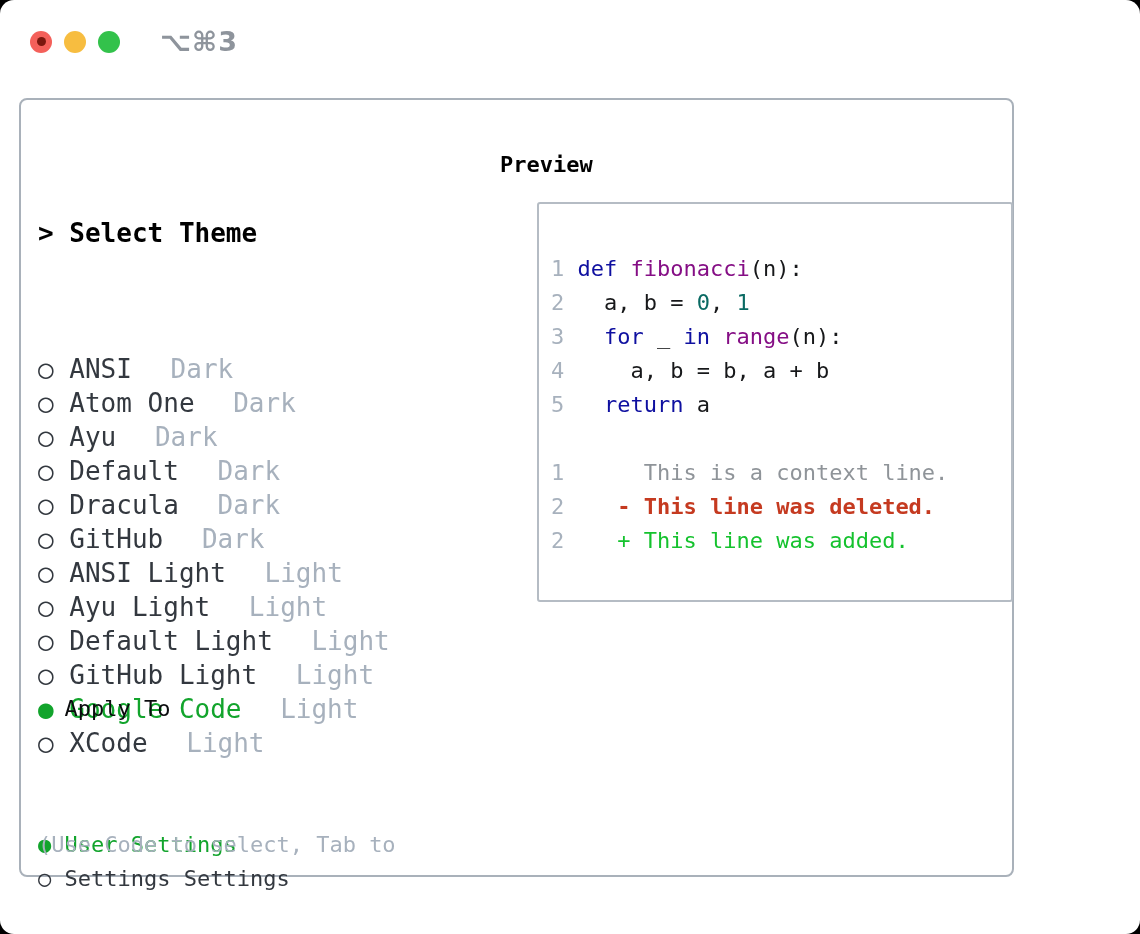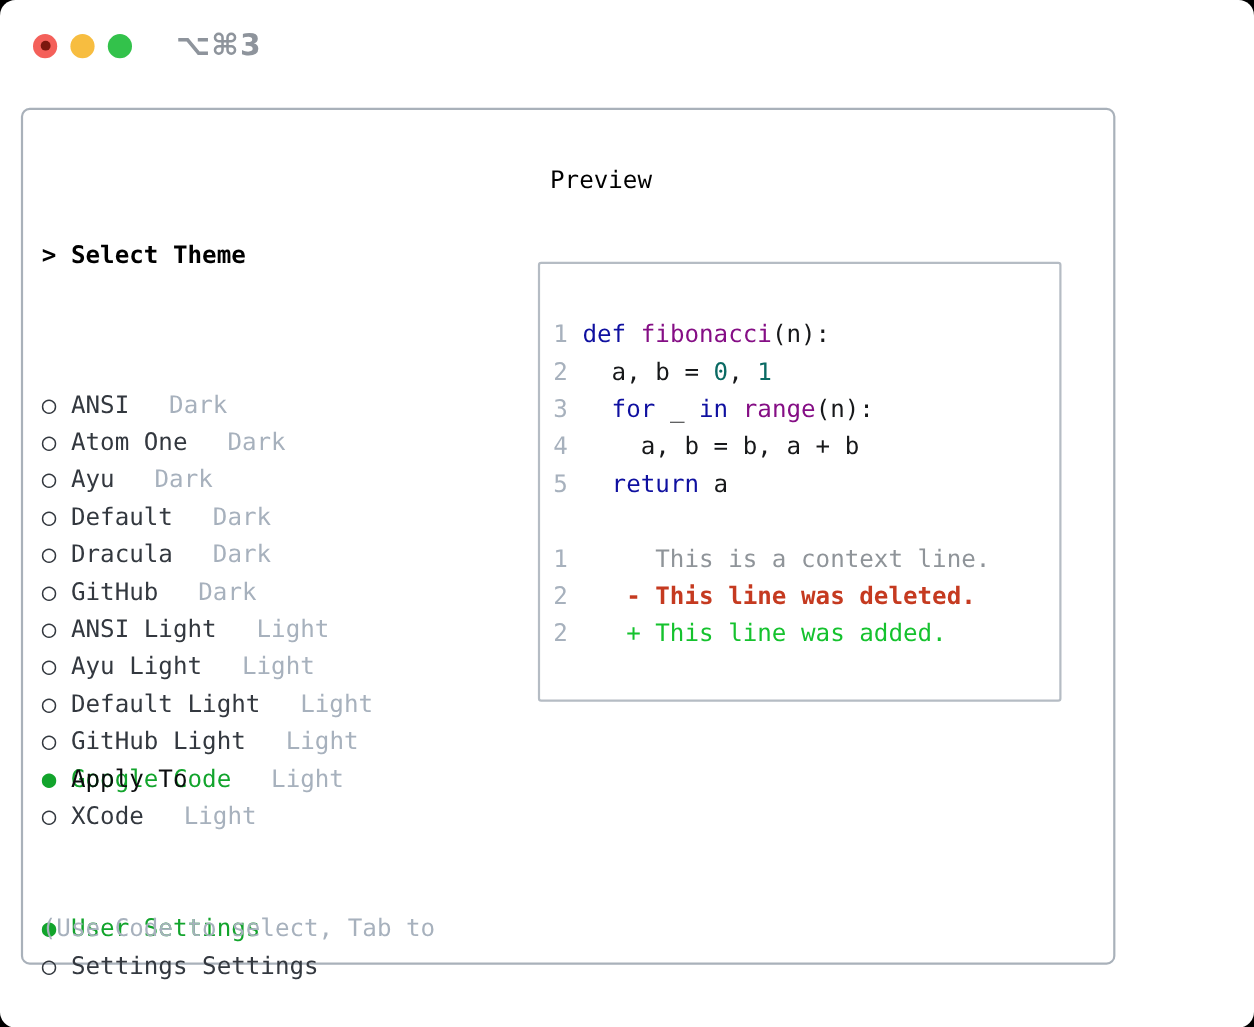--- a/index.html
+++ b/index.html
@@ -16,37 +16,37 @@
   .light.yellow{background:var(--yellow_light);}
   .light.green{background:var(--green_light);}
   .window-title{
     margin-left:28px;font-family:"DejaVu Sans","Liberation Sans",sans-serif;
     font-size:27px;font-weight:bold;color:var(--title);letter-spacing:1px;
   }
   
   .panel{position:absolute;left:19px;top:98px;width:991px;height:775px;
     border:2px solid var(--border);border-radius:8px;background:#fff;}
   
-  .col-left{position:absolute;left:38px;top:148px;font-size:22px;line-height:34px;white-space:pre;color:var(--name);}
+  .col-left{position:absolute;left:38px;top:148px;font-size:26px;line-height:34px;white-space:pre;color:var(--name);}
   .row{height:34px;}
   .hdr{font-weight:bold;color:#000;}
   .cursor{font-weight:bold;color:#000;}
   .bullet{color:var(--name);}
   .bullet.sel{color:var(--green);}
   .name{color:var(--name);}
   .name.sel{color:var(--green);margin-top:48px;}
   .variant{color:var(--muted);margin-left:23px;}
   .apply-section{position:absolute;left:38px;top:624px;font-size:22px;line-height:34px;white-space:pre;}
   .apply-label{color:#0b0c0e;padding-left:2ch;}
   .hint{position:absolute;left:38px;top:760px;font-size:22px;line-height:34px;white-space:pre;color:var(--muted);}
   
   .preview-title{position:absolute;left:500px;top:148px;height:34px;line-height:34px;
-    font-size:22px;font-weight:normal;color:#000;}
-  .preview-box{position:absolute;left:489px;top:202px;width:472px;height:396px;
-    border:2px solid var(--box_border);border-radius:3px;background:#fff;margin-top:36px;}
+    font-size:22px;font-weight:bold;color:#000;}
+  .preview-box{position:absolute;left:537px;top:202px;width:472px;height:396px;
+    border:2px solid var(--box_border);border-radius:3px;background:#fff;}
   .code{position:absolute;left:12px;top:48px;font-size:22px;line-height:34px;white-space:pre;}
   .cl{height:34px;}
   .num{color:var(--gutter);}
   .pl{color:var(--plain);}
   .kw{color:var(--kw);}
   .fn{color:var(--fn);}
   .lit{color:var(--lit);}
   .context{color:var(--ctx);text-align:center;}
   .deleted{color:var(--del);font-weight:bold;}
   .added{color:var(--add);}

